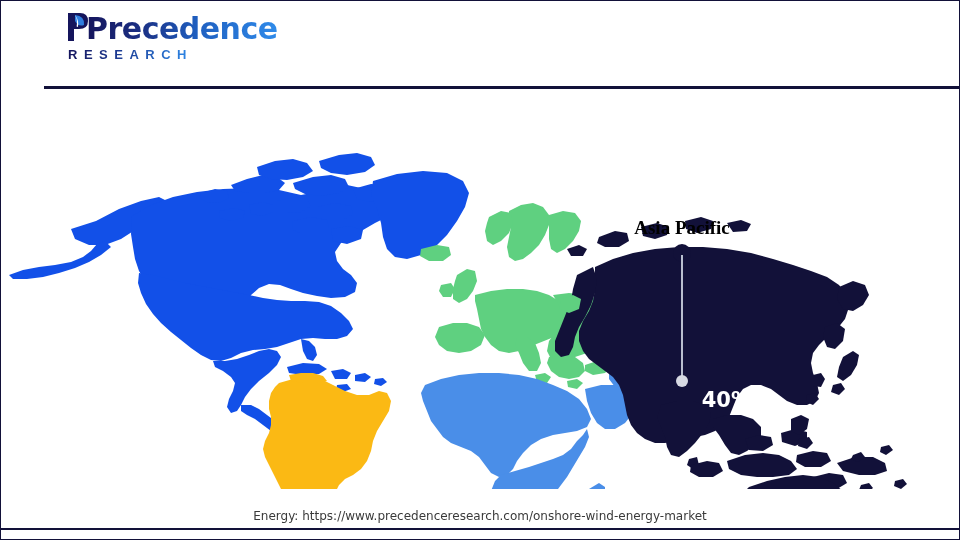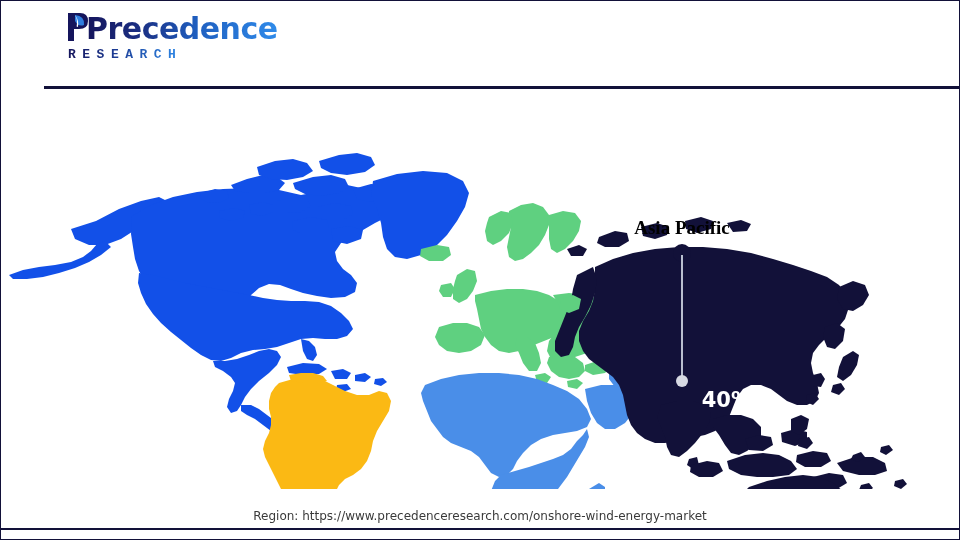--- a/index.html
+++ b/index.html
@@ -33,21 +33,21 @@
     background:linear-gradient(90deg,#15155c 0%,#1b2f83 28%,#1f5fc0 58%,#2f8bea 100%);
     -webkit-background-clip:text;background-clip:text;
     -webkit-text-fill-color:transparent;color:#1b3f9e;
     line-height:36px;
   }
   #logo-mark{
     position:absolute;left:6px;top:3px;width:24px;height:30px;
   }
   #logo-sub{
     position:absolute;left:8px;top:38px;
-    font-family:Liberation Mono, monospace;
+    font-family:Liberation Sans, sans-serif;
     font-size:13px;font-weight:700;
     letter-spacing:6.5px;
     background:linear-gradient(90deg,#15155c 0%,#1c3a92 40%,#2f8bea 100%);
     -webkit-background-clip:text;background-clip:text;
     -webkit-text-fill-color:transparent;color:#1b3f9e;
   }
   #title{
     position:absolute;left:230px;top:6px;width:640px;
     text-align:center;
     font-family:"DejaVu Sans", sans-serif;
@@ -333,16 +333,16 @@
       </g>
     </svg>
 
     <div id="callout-label">Asia Pacific</div>
     <div id="callout-dot-top"></div>
     <div id="callout-line"></div>
     <div id="callout-dot-bottom"></div>
     <div id="callout-value">40%</div>
   </div>
 
-  <div id="source">Region: https://www.precedenceresearch.com/onshore-wind-energy-market</div>
+  <div id="source">Energy: https://www.precedenceresearch.com/onshore-wind-energy-market</div>
   <div id="footer-rule"></div>
 
 </div>
 
 </body></html>

